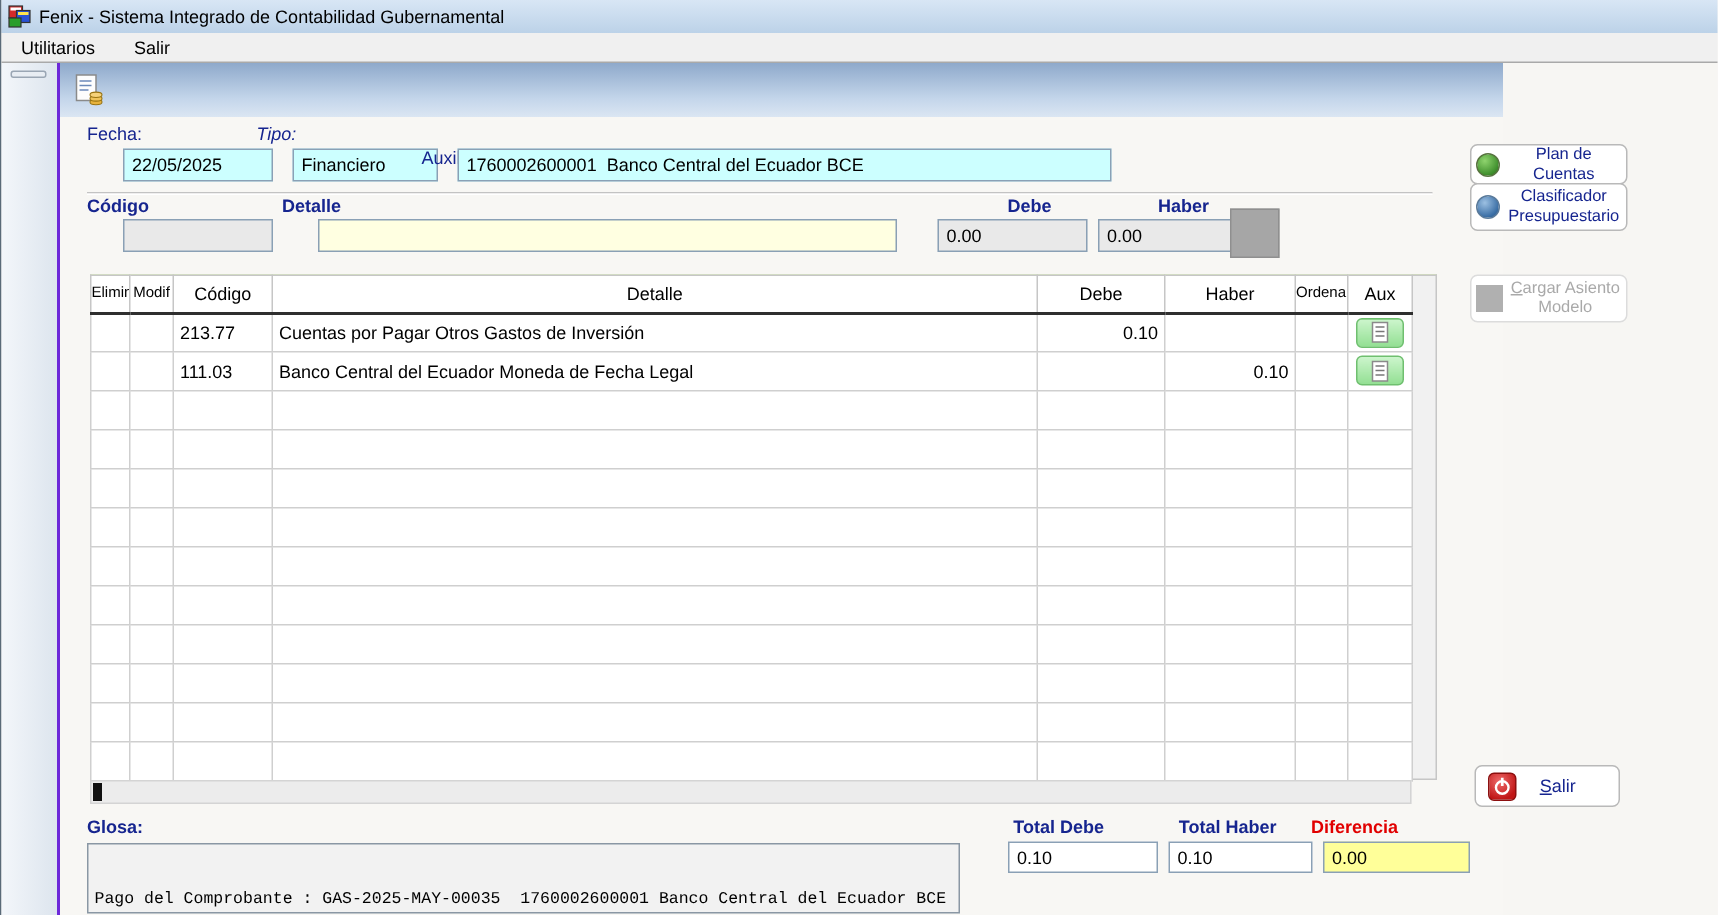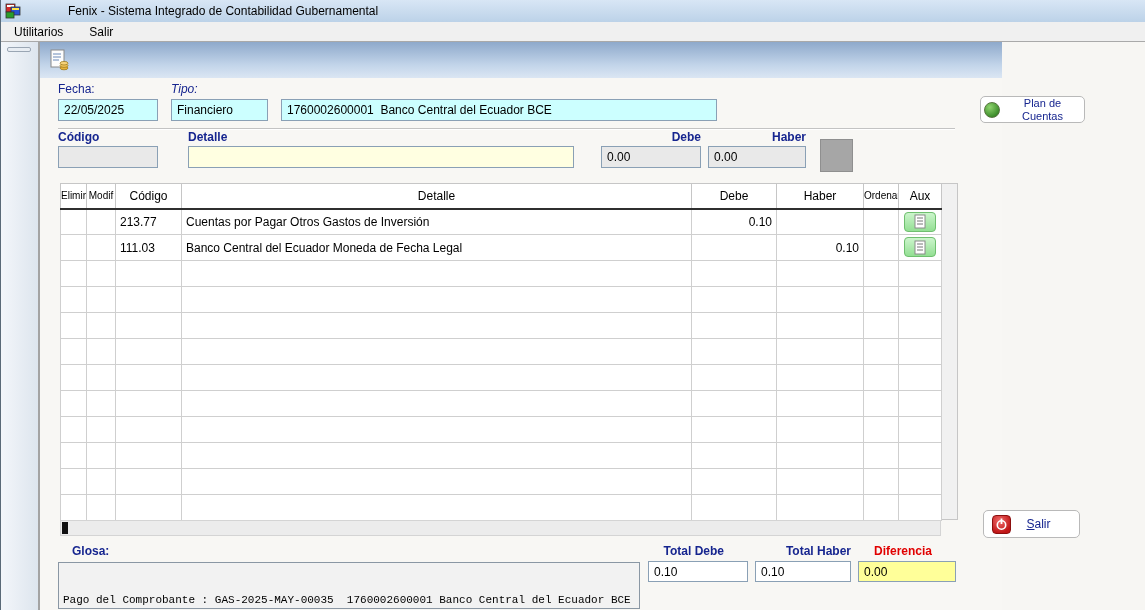--- a/index.html
+++ b/index.html
@@ -4,45 +4,45 @@
 <style>
   * { margin:0; padding:0; box-sizing:border-box; }
   html,body { width:1145px; height:610px; overflow:hidden; }
   body { font-family:"Liberation Sans", sans-serif; font-size:12px; background:#f7f6f3; }
   #app { position:relative; width:1145px; height:610px; background:#f7f6f3; border-left:1px solid #5a6a78; }
 
   
   .titlebar { position:absolute; left:0; top:0; width:1145px; height:22px;
     background:linear-gradient(#dcket, #bcd2e8); background:linear-gradient(#d8e6f5,#bcd2e8);
     display:flex; align-items:center; padding-left:4px; gap:5px; }
-  .titlebar .title { color:#000; font-size:12px;margin-left:42px; }
+  .titlebar .title { color:#000; font-size:12px; }
 
   
   .menubar { position:absolute; left:0; top:22px; width:1145px; height:20px; background:#f0f0f0;
     display:flex; align-items:center; border-bottom:1px solid #a9a9a9; }
   .menu-item { padding:2px 13px; color:#000; cursor:default; }
 
   
   .leftstrip { position:absolute; left:0; top:42px; width:37px; height:568px;
     background:linear-gradient(to right,#f3f6fa,#dde5ee); }
   .grip { position:absolute; left:6px; top:5px; width:24px; height:5px;
     border:1px solid #9aa6b4; border-radius:2px; background:#e8edf3; }
 
   
   .mainpanel { position:absolute; left:37px; top:42px; width:964px; height:568px;
-    background:#f8f7f4; border-left:2px solid #a3a3a3; }
+    background:#f8f7f4; border-left:2px solid #6d28d9; }
   .toolbar { position:absolute; left:0; top:0; width:100%; height:36px;
     background:linear-gradient(#8ea9cb,#c3d5ea 65%,#dbe6f3); }
   .toolbar-icon { position:absolute; left:8px; top:6px; width:24px; height:24px; cursor:pointer; }
 
   .nlabel { position:absolute; color:#16258f; font-size:12px; }
   .blabel { position:absolute; color:#16258f; font-size:12px; font-weight:bold; }
 
   input.fld { position:absolute; height:22px; border:1px solid #8aa0b5; font-family:"Liberation Sans",sans-serif;
-    font-size:12px; padding:0 5px; color:#000; white-space:pre; }
+    font-size:12px; padding:0 5px; color:#000; white-space:pre;margin-left:24px; }
   .cyan { background:#ccffff; }
   .grayfld { background:#e9e9e9; }
   .yellowfld { background:#ffffe1; }
   .num { text-align:left; }
   .whitefld { background:#ffffff; }
   .difffld { background:#ffff99; }
 
   .sep { position:absolute; left:18px; top:86px; width:897px; height:2px;
     border-top:1px solid #c3c3c3; border-bottom:1px solid #ffffff; }
 
@@ -309,36 +309,44 @@
       <div class="vscroll"></div>
     </div>
     <div class="hscroll">
       <div class="hthumb"></div>
     </div>
 
     <div class="sidebtn" style="left:940px; top:54px; height:27px;">
       <span class="ball ball-green"></span>
       <span>Plan de Cuentas</span>
     </div>
+    <div class="sidebtn" style="left:940px; top:80px; height:32px;">
+      <span class="ball ball-blue"></span>
+      <span>Clasificador Presupuestario</span>
+    </div>
+    <div class="sidebtn disabled" style="left:940px; top:141px; height:32px;">
+      <span class="sq"></span>
+      <span class="accel">Cargar Asiento Modelo</span>
+    </div>
     <div class="salirbtn">
       <span class="poweric">
         <svg width="17" height="17" viewBox="0 0 17 17">
           <circle cx="8.5" cy="9" r="4.2" fill="none" stroke="#fff" stroke-width="1.6"></circle>
           <line x1="8.5" y1="2.5" x2="8.5" y2="8" stroke="#fff" stroke-width="1.8"></line>
         </svg>
       </span>
       <span class="lbl accel">Salir</span>
     </div>
 
-    <span class="blabel" style="left:32px; top:502px;">Glosa:</span>
+    <span class="blabel" style="left:18px; top:502px;">Glosa:</span>
     <div class="glosa-box">
       <div>Pago del Comprobante : GAS-2025-MAY-00035  1760002600001 Banco Central del Ecuador BCE   [ ]</div>
       
     </div>
 
-    <span class="blabel rlabel" style="left:584px; top:502px; width:100px;">Total Debe</span>
+    <span class="blabel rlabel" style="left:596px; top:502px; width:100px;">Total Debe</span>
     <input class="fld whitefld num" style="left: 608px; top: 519px; width: 100px; height: 21px;" readonly="" value="0.10">
     <span class="blabel rlabel" style="left:715px; top:502px; width:96px;">Total Haber</span>
     <input class="fld whitefld num" style="left: 715px; top: 519px; width: 96px; height: 21px;" readonly="" value="0.10">
     <span class="blabel rlabel redlabel" style="left:794px; top:502px; width:98px;">Diferencia</span>
     <input class="fld difffld num" style="left: 818px; top: 519px; width: 98px; height: 21px;" readonly="" value="0.00">
   </div>
 </div>
 
 </body></html>

